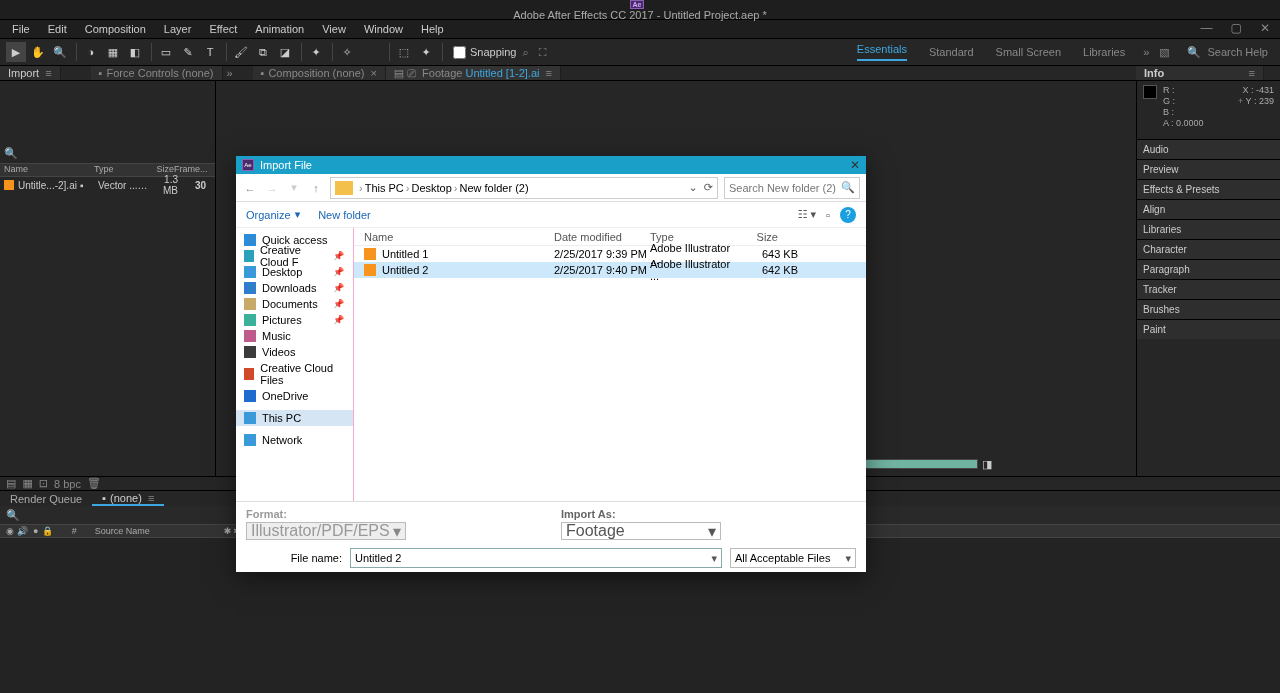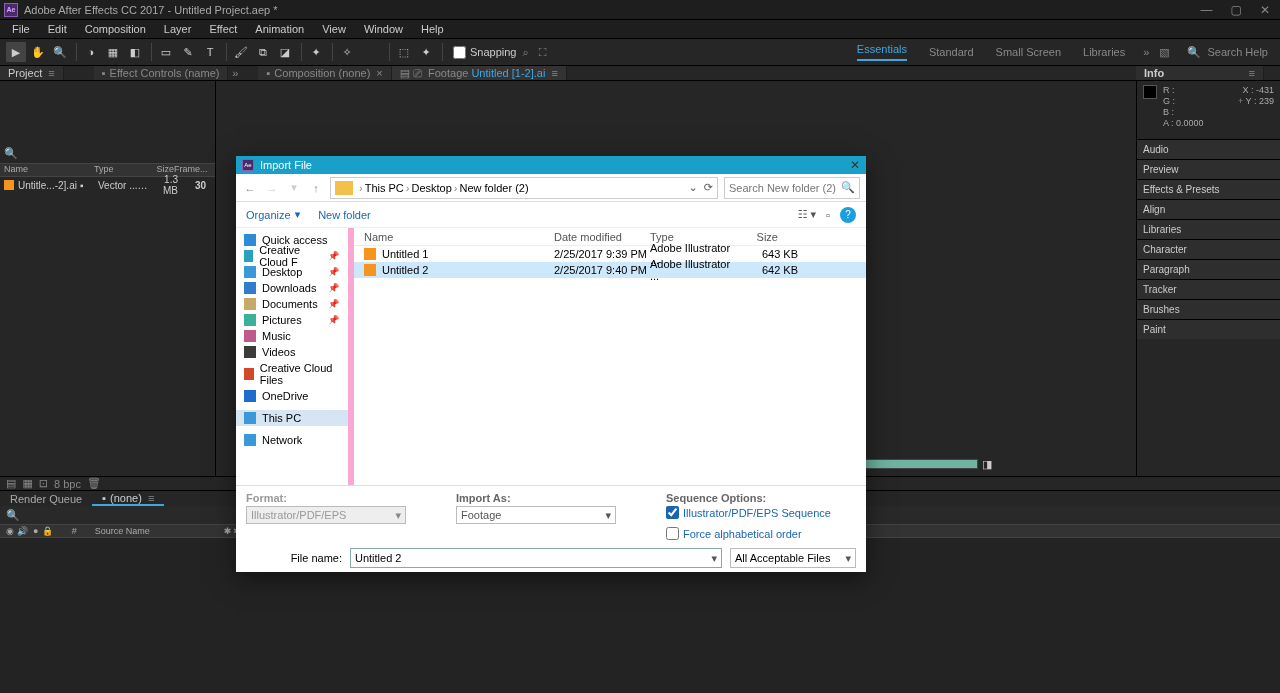--- a/index.html
+++ b/index.html
@@ -1,18 +1,18 @@
 <!DOCTYPE html>
 <html><head>
 <meta charset="utf-8">
 <style>
 * { margin: 0; padding: 0; box-sizing: border-box; font-family: "Segoe UI", Tahoma, sans-serif; }
 html, body { width: 1280px; height: 693px; overflow: hidden; background: #1e1e1e; color: #ccc; font-size: 11px; }
 
-.titlebar { height: 20px; background: #1e1e1e; display: flex; align-items: center; padding: 0 4px; border-bottom: 1px solid #000; }
+.titlebar { height: 20px; background: #1e1e1e; display: flex; align-items: center; padding: 0 4px; border-bottom: 1px solid #000; flex-direction: column; }
 .titlebar .ae-icon { width: 14px; height: 14px; background: #4b2a6b; border: 1px solid #8a5fb5; margin-right: 6px; display: flex; align-items: center; justify-content: center; color: #d0a8ff; font-size: 7px; font-weight: bold; }
 .titlebar .title { color: #aaa; font-size: 11px; }
 .titlebar .win-controls { margin-left: auto; display: flex; gap: 18px; padding-right: 6px; }
 .titlebar .win-controls span { color: #888; cursor: pointer; font-size: 12px; }
 
 .menubar { height: 18px; background: #1e1e1e; display: flex; align-items: center; padding: 0 4px; gap: 2px; }
 .menubar span { color: #ccc; padding: 0 8px; cursor: pointer; }
 
 .toolbar { height: 28px; background: #262626; display: flex; align-items: center; padding: 0 6px; border-top: 1px solid #000; border-bottom: 1px solid #000; }
 .toolbar .tool { width: 20px; height: 20px; margin-right: 2px; display: flex; align-items: center; justify-content: center; color: #ccc; cursor: pointer; }
@@ -86,40 +86,40 @@
 .dlg-addr .breadcrumb .refresh { margin-left:auto; display:flex; gap:6px; color:#555;}
 .dlg-addr .search { width: 136px; height: 22px; border: 1px solid #ccc; display:flex; align-items:center; padding: 0 4px; color:#777;}
 .dlg-addr .search .q { flex:1; }
 
 .dlg-tools { height: 26px; display:flex; align-items:center; padding: 0 10px; gap: 18px; border-bottom: 1px solid #eee; }
 .dlg-tools .org { color: #1a66b3; display:flex; align-items:center; gap:4px;}
 .dlg-tools .right { margin-left:auto; display:flex; gap:10px; align-items:center; }
 .dlg-tools .help { width:16px; height:16px; border-radius:50%; background:#1a9fe0; color:#fff; display:flex; align-items:center; justify-content:center; font-size:10px;}
 
 .dlg-body { flex:1; display:flex; }
-.dlg-side { width: 118px; border-right: 6px solid #f9a8d4; padding: 4px 0; }
+.dlg-side { width: 118px; border-right: 1px solid #f9a8d4; padding: 4px 0; }
 .dlg-side .item { height: 16px; display:flex; align-items:center; padding: 0 8px; gap: 6px; }
 .dlg-side .item.sel { background: #d5e5f3; }
 .dlg-side .item .ico { width:12px; height:12px; }
 .ico-star { background:#2e8bd6;} .ico-cloud{background:#2aa1bb;} .ico-desk{background:#3a9ad9;} .ico-down{background:#2f7dcb;} .ico-doc{background:#c7a96a;} .ico-pic{background:#3bb09b;} .ico-music{background:#c05a8a;} .ico-vid{background:#3b3b3b;} .ico-cc{background:#d04a2a;} .ico-one{background:#1f6bce;} .ico-pc{background:#3a9ad9;} .ico-net{background:#3a9ad9;}
 
 .dlg-files { flex:1; display:flex; flex-direction:column; }
 .dlg-files .cols { height: 18px; border-bottom: 1px solid #eee; display:flex; align-items:center; color:#555; }
 .dlg-files .cols span { padding: 0 10px; }
 .dlg-files .cols .c1{ width:190px;} .dlg-files .cols .c2{width:96px;} .dlg-files .cols .c3{width:88px;} .dlg-files .cols .c4{width:60px; text-align:right;}
 .dlg-files .row { height: 16px; display:flex; align-items:center; }
 .dlg-files .row.sel { background: #cde8fb; }
 .dlg-files .row .ai { width:12px; height:12px; background:#f7941d; margin: 0 6px 0 10px;}
 .dlg-files .row .c1{ width:172px;} .dlg-files .row .c2{width:96px;} .dlg-files .row .c3{width:88px;} .dlg-files .row .c4{width:60px; text-align:right;}
 
 .dlg-options { border-top: 1px solid #ddd; padding: 6px 10px 2px; display:flex; gap: 20px; color:#555;}
 .dlg-options .col { flex:1; }
 .dlg-options label {color:#666; display:block; margin-bottom:2px;font-weight:bold;}
 .dlg-options .disabled { color:#999; }
-.dlg-options select, .dlg-options .sel { height:18px; border:1px solid #bbb; background:#eee; display:flex; align-items:center; padding:0 4px; width: 160px; font-size:11px; justify-content:space-between;}
+.dlg-options select, .dlg-options .sel { height:18px; border:1px solid #bbb; background:#eee; display:flex; align-items:center; padding:0 4px; width: 160px; font-size:16px; justify-content:space-between;}
 .dlg-options .sel.enabled { background:#fff;}
 .dlg-options .chk { display:flex; align-items:center; gap:4px; color:#1a66b3; font-size:11px;}
 .dlg-options .chk input { accent-color:#1a66b3; }
 
 .dlg-fn { padding: 6px 10px 4px; display:flex; align-items:center; gap: 8px; }
 .dlg-fn .lbl { width: 96px; text-align:right; }
 .dlg-fn .inp { flex:1; height:20px; border:1px solid #8aa; padding: 0 4px; display:flex; align-items:center; justify-content:space-between;}
 .dlg-fn .filter { width:126px; height:20px; border:1px solid #bbb; display:flex; align-items:center; padding:0 4px; justify-content:space-between;}
 
 .dlg-btns { padding: 2px 10px 8px; display:flex; justify-content:flex-end; gap: 6px; }
@@ -191,25 +191,25 @@
   <span style="color:#888; margin-left:18px;">»</span>
   <span style="color:#888; margin-left:10px;">▧</span>
   <div class="search">
     <span style="margin:0 6px;">🔍</span>
     <span>Search Help</span>
   </div>
 </div>
 
 <div class="panels-row">
   <div class="tab">
-      <span>Project</span>
+      <span>Import</span>
       <span style="margin-left:6px;color:#888">≡</span>
     </div>
   <div style="width:30px"></div>
-  <div class="tab sub">▪ <span style="margin-left:4px;">Effect Controls (name)</span></div>
+  <div class="tab sub">▪ <span style="margin-left:4px;">Force Controls (none)</span></div>
   <div style="width:14px; display:flex; align-items:center; justify-content:center; color:#888;">»</div>
   <div style="width:16px"></div>
   <div class="tab sub">▪ <span style="margin-left:4px;">Composition (none)</span><span class="x">×</span></div>
   <div class="tab sub" style="background:#333">
     <span style="color:#888; margin-right:6px;">▤ ⎚</span>
     <span>Footage</span>
     <span class="link">Untitled [1-2].ai</span>
     <span style="margin-left:6px;color:#888">≡</span>
   </div>
   <div class="spacer"></div>
@@ -415,31 +415,20 @@
             <span style="color:#888">▾</span>
           </div>
       </div>
       <div class="col">
         <label>Import As:</label>
         <div class="sel enabled">
             <span>Footage</span>
             <span style="color:#555">▾</span>
           </div>
       </div>
-      <div class="col">
-        <label>Sequence Options:</label>
-        <div class="chk">
-            <input type="checkbox" checked="" style="">
-            <span>Illustrator/PDF/EPS Sequence</span>
-          </div>
-        <div class="chk" style="margin-top:8px;">
-            <input type="checkbox" style="">
-            <span>Force alphabetical order</span>
-          </div>
-      </div>
     </div>
     <div class="dlg-fn">
       <span class="lbl">File name:</span>
       <div class="inp">
           <span>Untitled 2</span>
           <span style="color:#555">▾</span>
         </div>
       <div class="filter">
           <span>All Acceptable Files</span>
           <span style="color:#555">▾</span>

